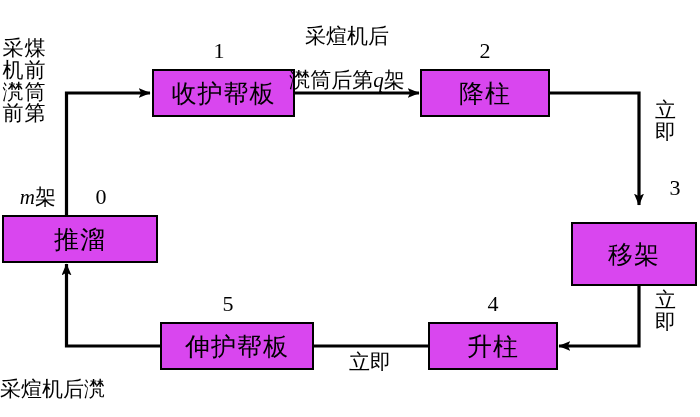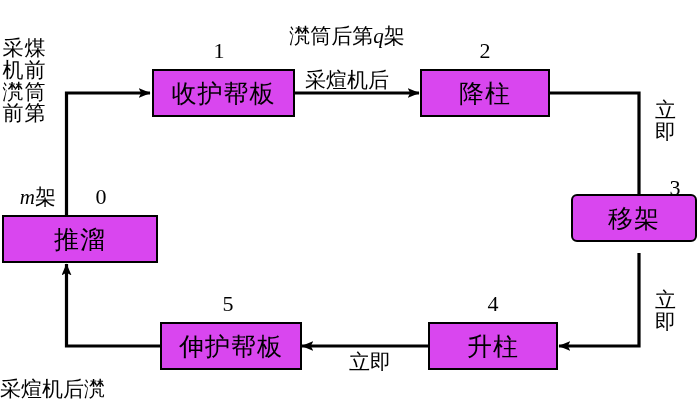--- a/index.html
+++ b/index.html
@@ -108,39 +108,39 @@
   <div class="node-box" style="left:152px;top:69px;width:143px;height:48px;">
     <span>收护帮板</span>
   </div>
   <div class="node-num" style="left:206px;top:40px;width:26px;">1</div>
 
   <div class="node-box" style="left:420px;top:69px;width:130px;height:48px;">
     <span>降柱</span>
   </div>
   <div class="node-num" style="left:472px;top:40px;width:26px;">2</div>
 
-  <div class="node-box" style="left:571px;top:194px;width:126px;height:48px;border-radius:6px;">
+  <div class="node-box" style="left:571px;top:222px;width:126px;height:64px;">
     <span>移架</span>
   </div>
   <div class="node-num" style="left:662px;top:177px;width:26px;">3</div>
 
   <div class="node-box" style="left:428px;top:322px;width:130px;height:48px;">
     <span>升柱</span>
   </div>
   <div class="node-num" style="left:480px;top:293px;width:26px;">4</div>
 
-  <div class="node-box" style="left:160px;top:322px;width:142px;height:48px;">
+  <div class="node-box" style="left:160px;top:322px;width:154px;height:48px;">
     <span>伸护帮板</span>
   </div>
   <div class="node-num" style="left:215px;top:293px;width:26px;">5</div>
 
 
   <div class="edge-label" style="left:262px;top:4px;width:170px;">
+    <div style="line-height:1.05;">采煊机后</div>
     <div style="line-height:1.05;"><span>滼筒后第</span><span class="ital">q</span><span>架</span></div>
-    <div style="line-height:1.05;">采煊机后</div>
   </div>
 
   <div class="vert-label" style="left:653px;top:99px;">立
 即</div>
 
   <div class="vert-label" style="left:653px;top:289px;">立
 即</div>
 
   <div class="edge-label" style="left:330px;top:352px;width:80px;">立即</div>
 

